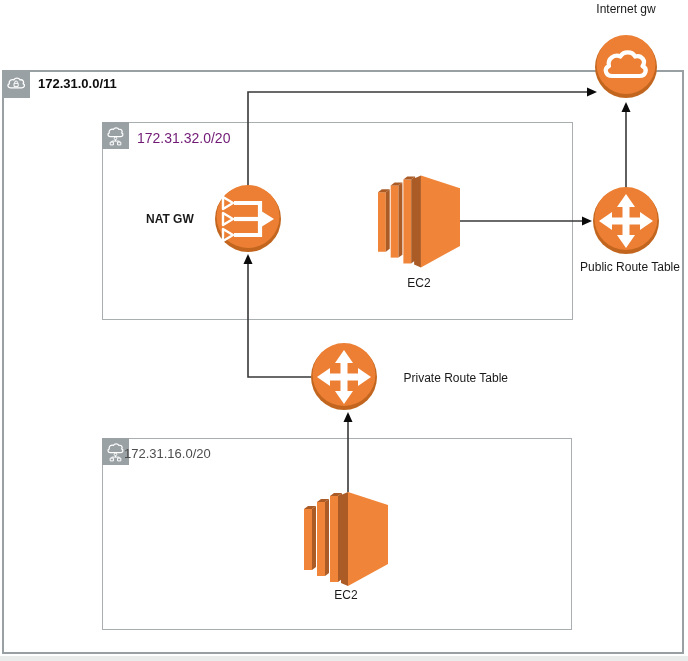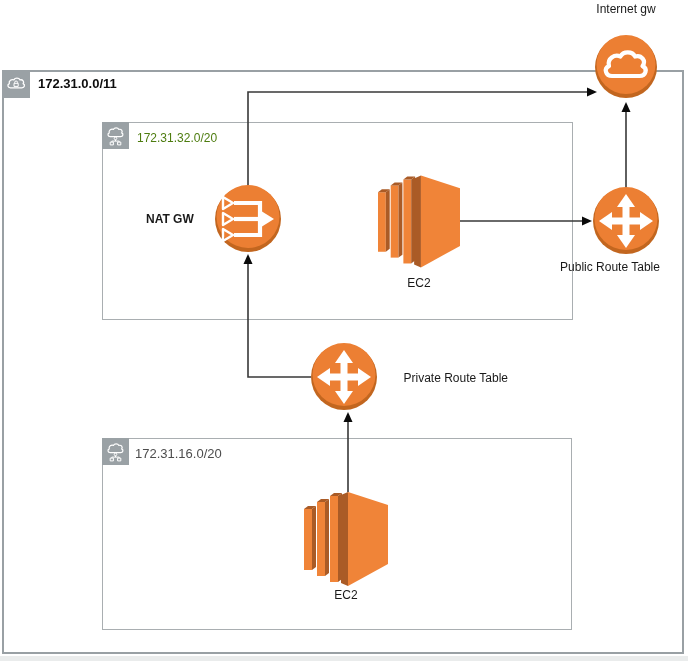--- a/index.html
+++ b/index.html
@@ -19,34 +19,34 @@
   .subnet-box.private{left:102px;top:438px;width:470px;height:192px;}
   
   .corner-icon{position:absolute;background:#9AA1A5;z-index:5;display:block;}
   .corner-icon.vpc{left:2px;top:70px;width:28px;height:28px;}
   .corner-icon.sn1{left:102px;top:122px;width:27px;height:27px;}
   .corner-icon.sn2{left:102px;top:438px;width:27px;height:27px;}
   .corner-icon svg{display:block;width:100%;height:100%;}
   
   .hdr-label{position:absolute;z-index:5;white-space:nowrap;}
   .vpc-label{left:38px;top:76px;height:16px;line-height:16px;font-size:13px;font-weight:bold;color:#0d0d0d;}
-  .sn1-label{left:137px;top:128px;height:20px;line-height:20px;font-size:12px;color:#4d7c0f;}
-  .sn2-label{left:135px;top:444px;height:20px;line-height:20px;font-size:13px;color:#4d4d4d;}
+  .sn1-label{left:137px;top:128px;height:20px;line-height:20px;font-size:14px;color:#701a75;}
+  .sn2-label{left:124px;top:444px;height:20px;line-height:20px;font-size:13px;color:#4d4d4d;}
   
   svg.edges{position:absolute;left:0;top:0;z-index:2;}
   svg.edges polyline{fill:none;stroke:#383838;stroke-width:1.6;}
   svg.edges polygon{fill:#0a0a0a;stroke:none;}
   
   .node{position:absolute;z-index:3;}
   .node svg{display:block;}
   .node-label{position:absolute;z-index:4;font-size:12px;color:#1a1a1a;white-space:nowrap;}
   .lbl-igw{left:586px;top:2px;width:80px;text-align:center;}
   .lbl-nat{left:146px;top:212px;width:70px;text-align:left;font-weight:bold;}
   .lbl-ec2pub{left:389px;top:276px;width:60px;text-align:center;}
-  .lbl-pubrt{left:550px;top:260px;width:104px;text-align:center;padding-left:8px;}
+  .lbl-pubrt{left:570px;top:260px;width:104px;text-align:center;padding-left:8px;}
   .lbl-privrt{left:388px;top:371px;width:120px;text-align:right;height:14px;line-height:14px;}
   .lbl-ec2priv{left:316px;top:588px;width:60px;text-align:center;}
   .bottom-edge{position:absolute;left:0;top:656px;width:688px;height:5px;background:#EAECEC;z-index:0;}
 </style>
 </head>
 <body>
 
 <div class="canvas">
 
   <div class="bottom-edge"></div>

